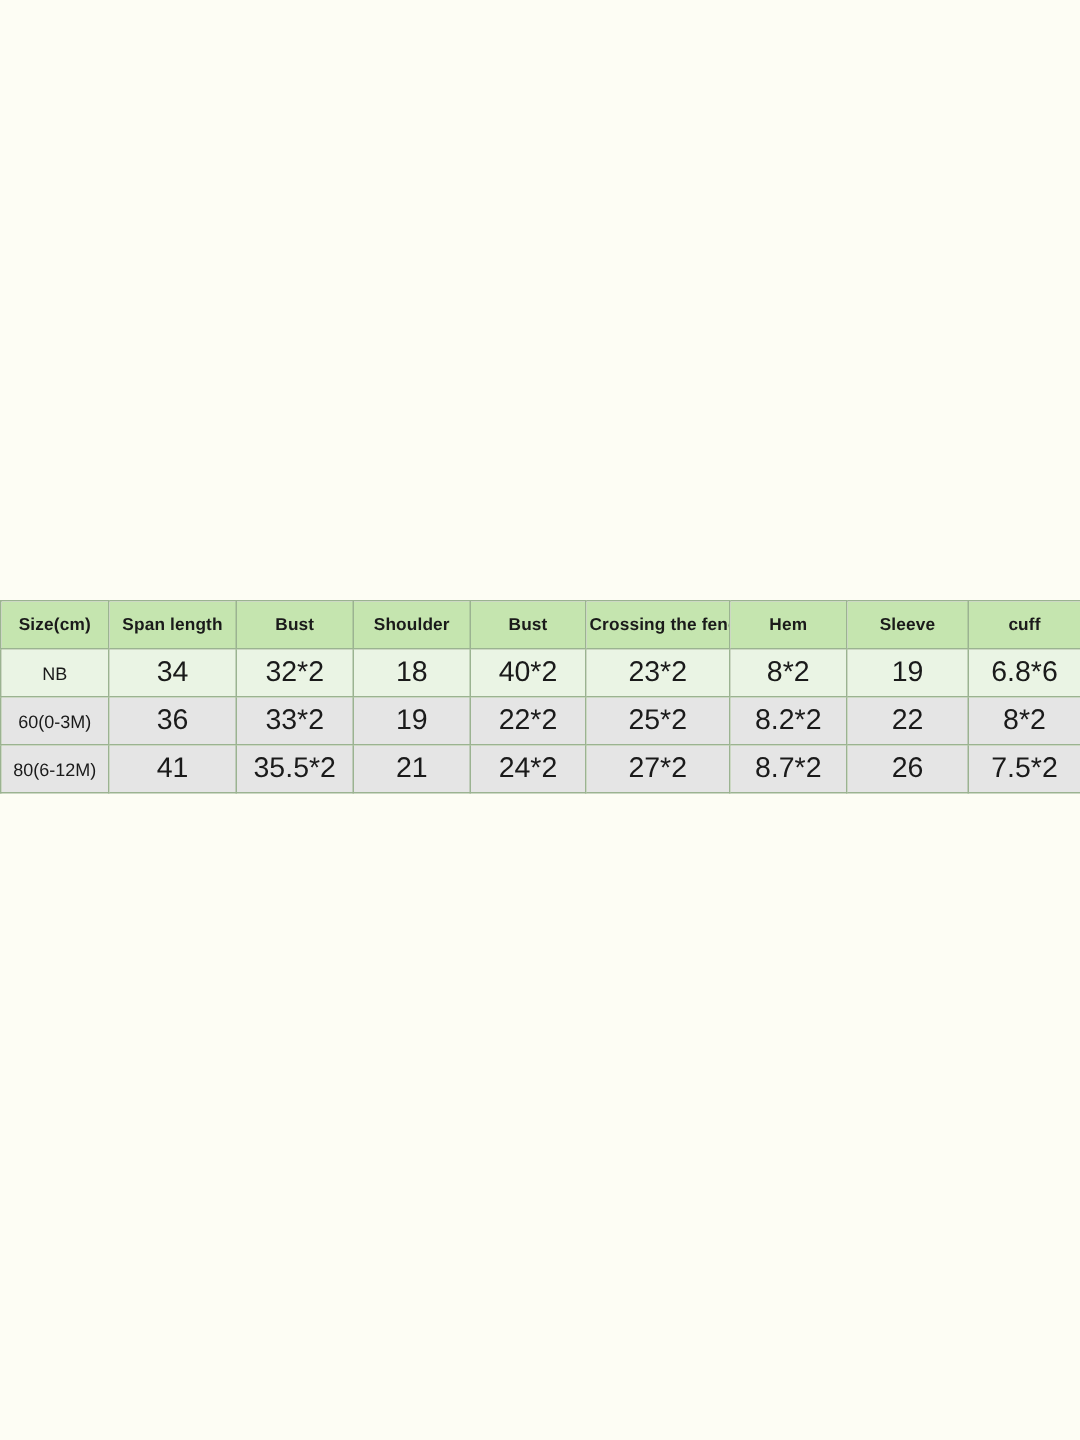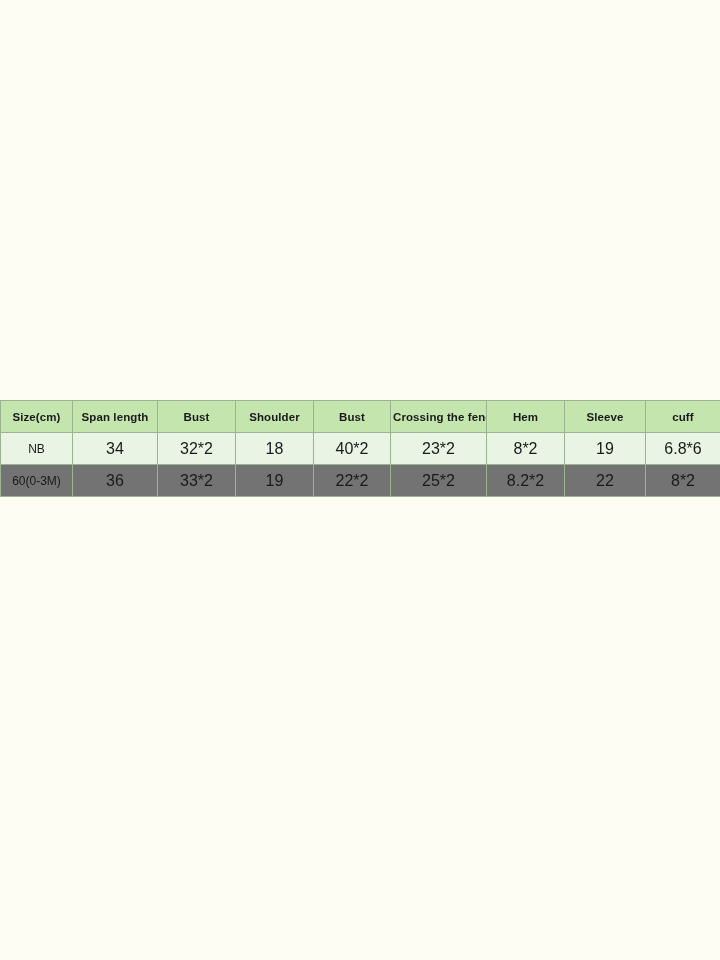--- a/index.html
+++ b/index.html
@@ -51,28 +51,28 @@
     white-space: nowrap;
     overflow: hidden;
   }
   table.size-chart thead th {
     background: #c5e5af;
     font-size: 11.5px;
     font-weight: bold;
     letter-spacing: 0.1px;
   }
   table.size-chart tbody td {
-    font-size: 16px;
+    font-size: 19px;
     font-weight: normal;
   }
   table.size-chart tbody tr.row-light td {
     background: #eaf4e4;
   }
   table.size-chart tbody tr.row-dark td {
-    background: #737373;
+    background: #e5e5e5;
     margin-top: 12px;
   }
   table.size-chart tbody td.size-label {
     font-size: 12px;
   }
 </style>
 </head>
 <body>
 
 <div id="page">
@@ -119,17 +119,28 @@
           <td class="size-label">60(0-3M)</td>
           <td>36</td>
           <td>33*2</td>
           <td>19</td>
           <td>22*2</td>
           <td>25*2</td>
           <td>8.2*2</td>
           <td>22</td>
           <td>8*2</td>
         </tr>
+        <tr class="row-dark">
+          <td class="size-label">80(6-12M)</td>
+          <td>41</td>
+          <td>35.5*2</td>
+          <td>21</td>
+          <td>24*2</td>
+          <td>27*2</td>
+          <td>8.7*2</td>
+          <td>26</td>
+          <td>7.5*2</td>
+        </tr>
       </tbody>
     </table>
   </div>
 
 </div>
 
 </body></html>

